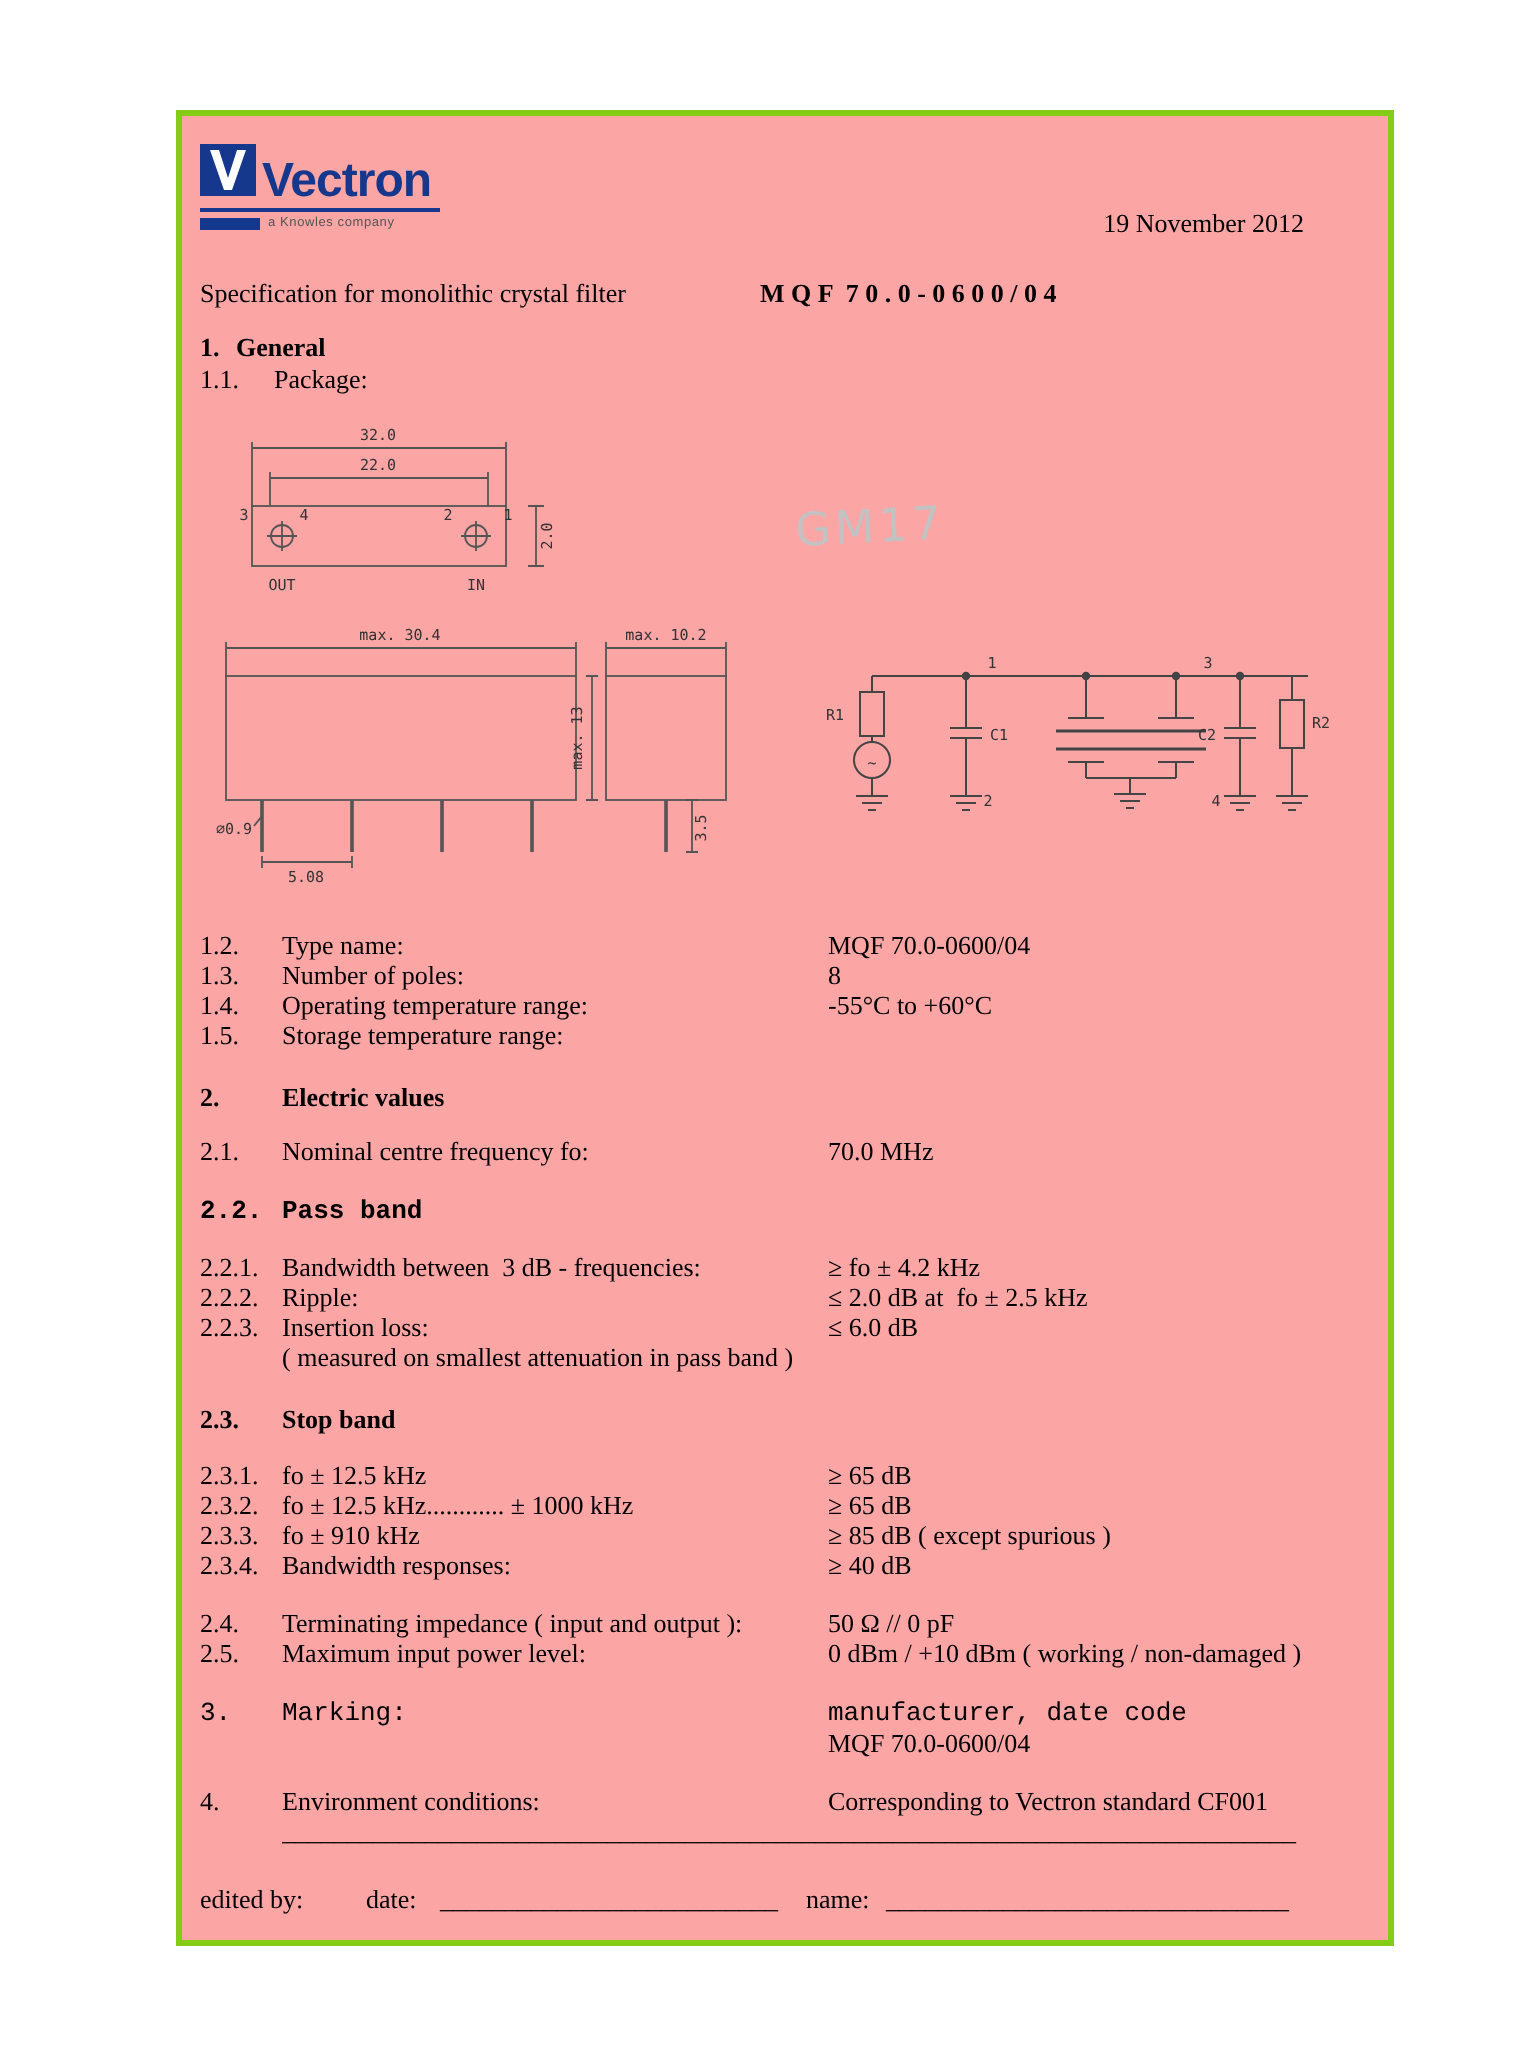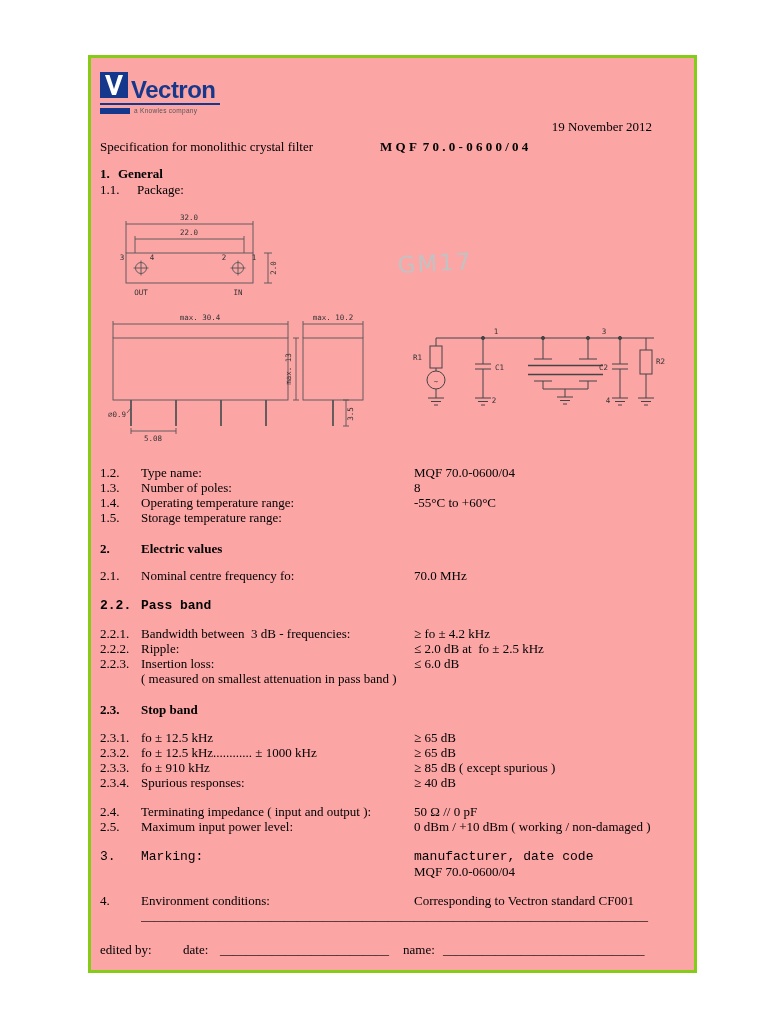--- a/index.html
+++ b/index.html
@@ -7,21 +7,21 @@
          font-family:"Liberation Serif",serif;color:#000;}
   .frame{position:absolute;left:88px;top:40px;width:603px;height:912px;border:3px solid #84cc16;background:#fca5a5;margin-top:15px;}
 
   
   .logo{position:absolute;left:9px;top:14px;width:120px;}
   .logo-row{display:flex;align-items:flex-end;gap:3px;border-bottom:2px solid var(--brand,#16388c);padding-bottom:1px;}
   .wordmark{font-family:"Liberation Sans",sans-serif;font-weight:bold;font-size:24px;line-height:24px;color:var(--brand,#16388c);letter-spacing:-0.5px;}
   .tag-row{display:flex;align-items:center;margin-top:2px;}
   .tag-bar{width:30px;height:6px;background:var(--brand,#16388c);}
   .tagline{font-family:"Liberation Sans",sans-serif;font-size:6.5px;color:#555;margin-left:4px;letter-spacing:0.3px;}
-  .date{position:absolute;top:61px;right:42px;font-size:13px;white-space:pre;}
+  .date{position:absolute;top:46px;right:42px;font-size:13px;white-space:pre;}
   .spec-line{position:absolute;top:81px;left:9px;width:560px;height:16px;font-size:13px;}
   .spec-number{position:absolute;left:280px;top:0;font-weight:bold;white-space:pre;}
 
   .h-general{position:absolute;top:108px;left:9px;display:grid;grid-template-columns:18px auto;font-size:13px;font-weight:bold;white-space:pre;}
   .h-package{position:absolute;top:124px;left:9px;display:grid;grid-template-columns:37px auto;font-size:13px;white-space:pre;}
 
   .drawing-wrap{position:absolute;top:140px;left:7px;}
   .dt{font:7.5px "DejaVu Sans Mono",monospace;fill:#333;stroke:none;}
   .wm{font:23px "DejaVu Sans",sans-serif;fill:#c2c2c2;letter-spacing:2px;stroke:none;}
 
@@ -254,21 +254,21 @@
         <span class="c-label">fo ± 12.5 kHz............ ± 1000 kHz</span>
         <span class="c-value">≥ 65 dB</span>
       </div>
       <div class="row">
         <span class="c-num">2.3.3.</span>
         <span class="c-label">fo ± 910 kHz</span>
         <span class="c-value">≥ 85 dB ( except spurious )</span>
       </div>
       <div class="row">
         <span class="c-num">2.3.4.</span>
-        <span class="c-label">Spurious responses:</span>
+        <span class="c-label">Bandwidth responses:</span>
         <span class="c-value">≥ 40 dB</span>
       </div>
 
       <div class="row mt14">
         <span class="c-num">2.4.</span>
         <span class="c-label">Terminating impedance ( input and output ):</span>
         <span class="c-value">50 Ω // 0 pF</span>
       </div>
       <div class="row">
         <span class="c-num">2.5.</span>

